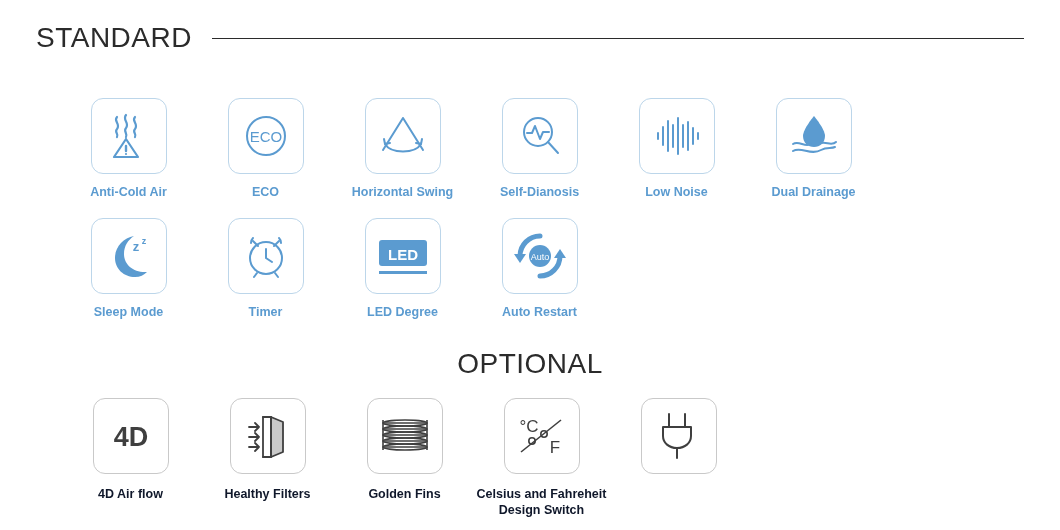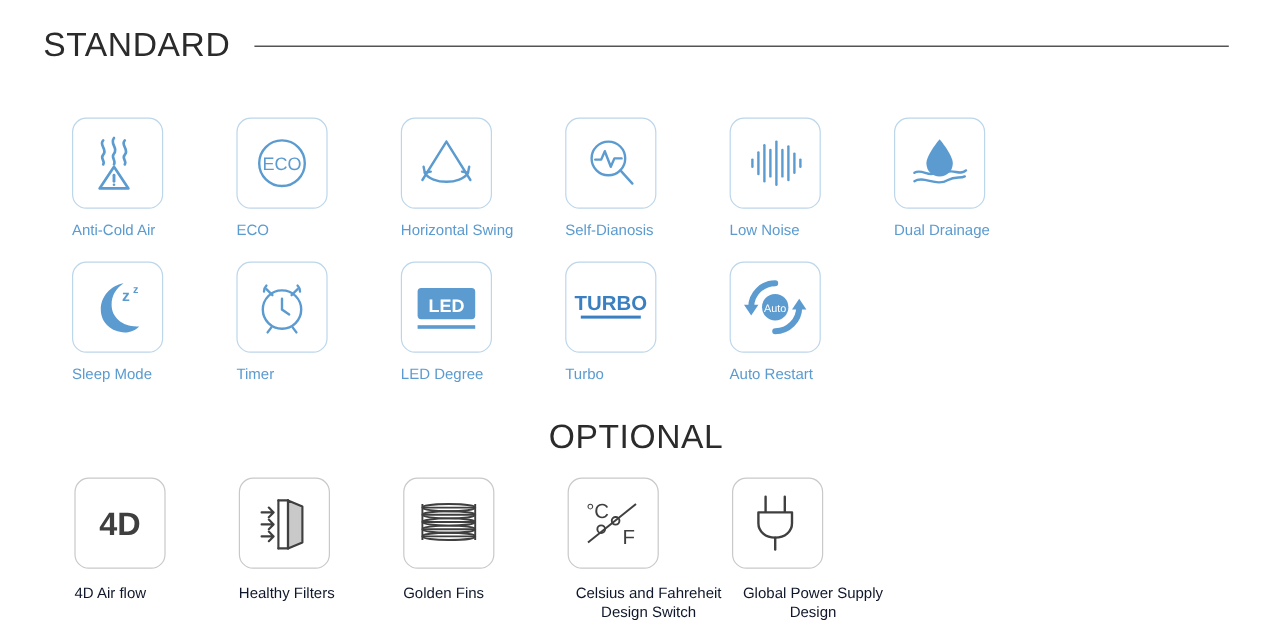--- a/index.html
+++ b/index.html
@@ -63,21 +63,21 @@
   #optional-grid {
     left: 62px;
     top: 398px;
     width: 930px;
   }
 
   .cell {
     width: 137px;
     display: flex;
     flex-direction: column;
-    align-items: flex-start;
+    align-items: center;
   }
   #standard-grid .cell { margin-bottom: 18px; }
 
   .tile {
     width: 76px;
     height: 76px;
     border-radius: 12px;
     border: 1px solid #bcd6ea;
     box-sizing: border-box;
     display: flex;
@@ -88,20 +88,21 @@
   .tile.grey {
     border-color: #c9c9c9;
   }
   .caption {
     margin-top: 10px;
     font-size: 12.5px;
     line-height: 16px;
     text-align: center;
     color: #5b9bd0;
     max-width: 135px;
+    font-weight: bold;
   }
   .caption.grey {
     color: #0f172a;
   }
   #optional-grid .caption {
     margin-top: 12px;
   }
 
   svg { display: block; }
 </style>
@@ -222,29 +223,20 @@
     <div class="tile">
       <svg width="58" height="44" viewBox="0 0 58 44" fill="none">
         <rect x="5" y="6" width="48" height="26" rx="3" fill="#5b9bd0"></rect>
         <text x="29" y="26" font-family="Liberation Sans, sans-serif" font-size="15" font-weight="bold" fill="#ffffff" text-anchor="middle">LED</text>
         <rect x="5" y="37" width="48" height="3" fill="#5b9bd0"></rect>
       </svg>
     </div>
     <div class="caption">LED Degree</div>
   </div>
 
-  <div class="cell">
-    <div class="tile">
-      <svg width="64" height="40" viewBox="0 0 64 40" fill="none">
-        <text x="32" y="22" font-family="Liberation Sans, sans-serif" font-size="17" font-weight="bold" fill="#3a7fc1" text-anchor="middle">TURBO</text>
-        <rect x="7" y="27" width="50" height="2.5" fill="#3a7fc1"></rect>
-      </svg>
-    </div>
-    <div class="caption">Turbo</div>
-  </div>
 
   <div class="cell">
     <div class="tile">
       <svg width="56" height="52" viewBox="0 0 56 52" fill="none">
         <path d="M28 6 C17 6 8 15 8 26" stroke="#5b9bd0" stroke-width="5" stroke-linecap="round" fill="none"></path>
         <path d="M2 24 L8 33 L14 24 Z" fill="#5b9bd0"></path>
         <path d="M28 46 C39 46 48 37 48 26" stroke="#5b9bd0" stroke-width="5" stroke-linecap="round" fill="none"></path>
         <path d="M42 28 L48 19 L54 28 Z" fill="#5b9bd0"></path>
         <circle cx="28" cy="26" r="11" fill="#5b9bd0"></circle>
         <text x="28" y="30" font-family="Liberation Sans, sans-serif" font-size="9" fill="#ffffff" text-anchor="middle">Auto</text>
@@ -321,16 +313,15 @@
 
   <div class="cell">
     <div class="tile grey">
       <svg width="48" height="52" viewBox="0 0 48 52" fill="none" stroke="#3f3f3f" stroke-width="2" stroke-linecap="round" stroke-linejoin="round">
         <path d="M14 4 L14 16"></path>
         <path d="M30 4 L30 16"></path>
         <path d="M8 17 L36 17 L36 26 C36 33 30 38 22 38 C14 38 8 33 8 26 Z"></path>
         <path d="M22 38 L22 48"></path>
       </svg>
     </div>
-    <div class="caption grey">Global Power Supply Design</div>
   </div>
 
 </div>
 
 </body></html>

